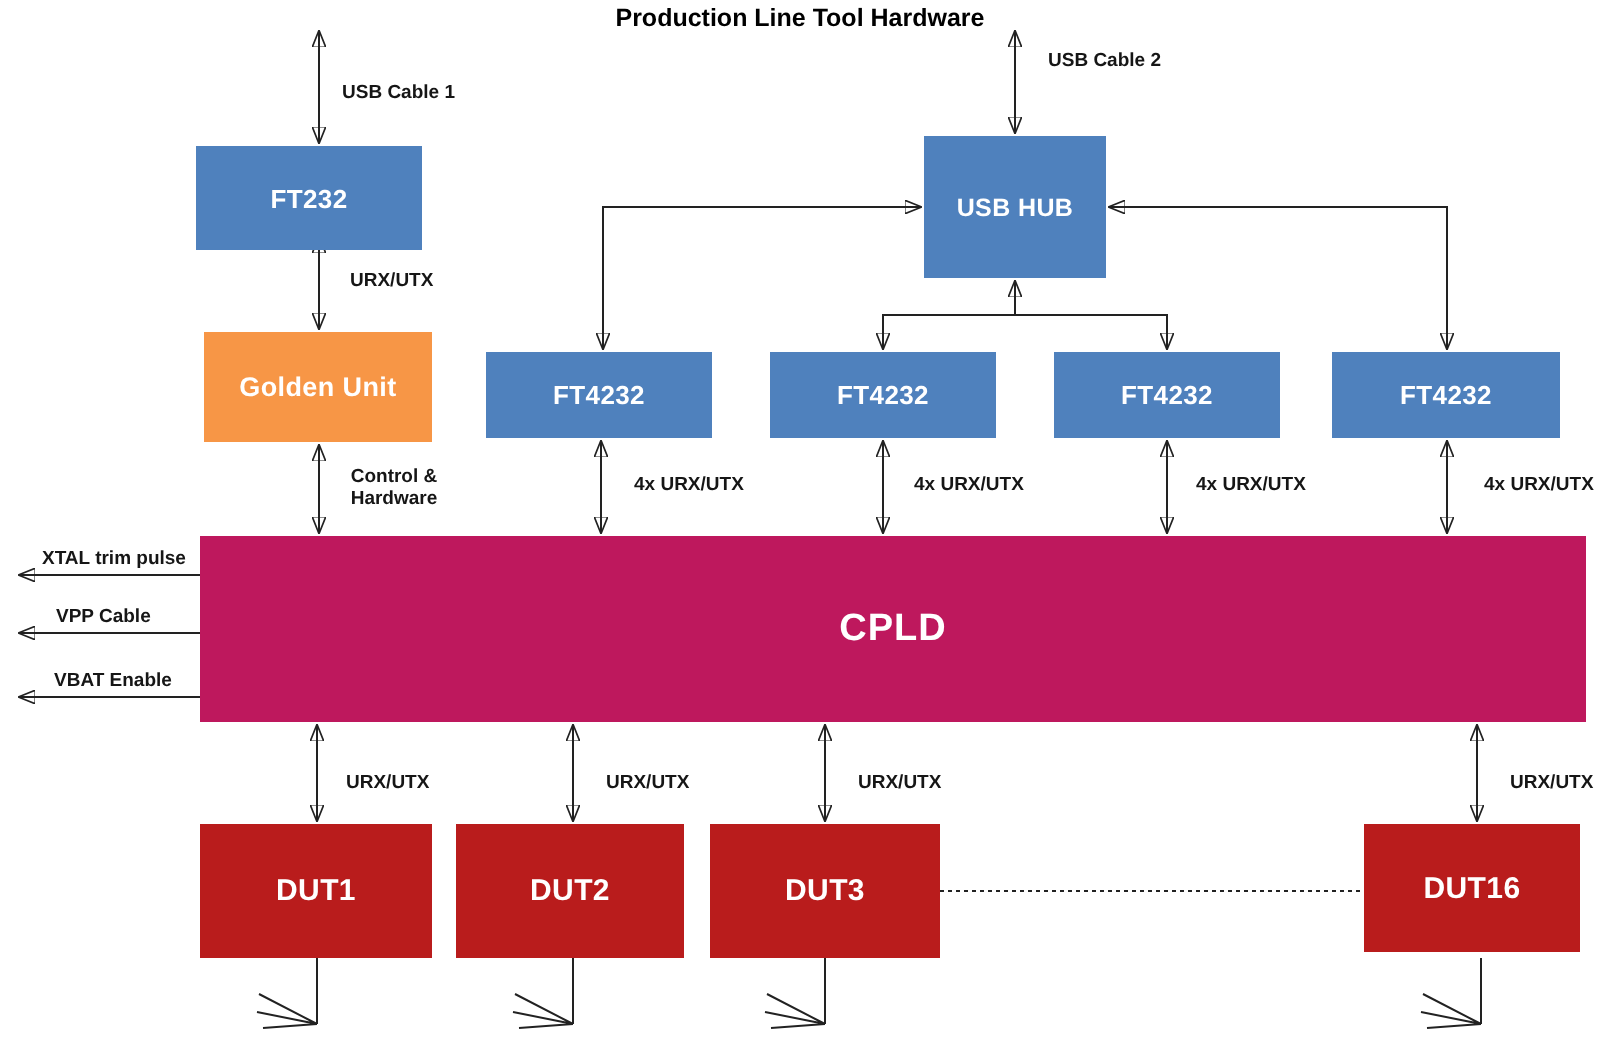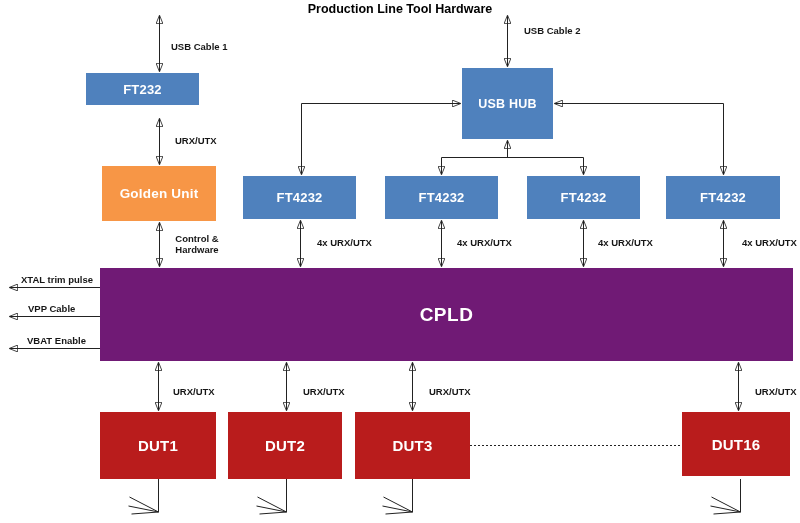--- a/index.html
+++ b/index.html
@@ -10,21 +10,21 @@
   .title{
     position:absolute;top:2px;left:0;width:800px;text-align:center;
     font-size:12.5px;font-weight:bold;color:#000;
   }
   .box{
     position:absolute;display:flex;align-items:center;justify-content:center;
     color:#ffffff;font-weight:bold;letter-spacing:.2px;
   }
   .blue{background:#4f81bd;}
   .orange{background:#f79646;}
-  .red{background:#701a75;}
+  .red{background:#be185d;}
   .purple{background:#b91c1c;}
   .lbl{
     position:absolute;font-size:9.5px;font-weight:bold;color:#161616;white-space:nowrap;
     line-height:11px;
   }
   .lbl-center{text-align:center;}
   svg.wires{position:absolute;left:0;top:0;width:800px;height:523px;}
   svg.wires path{stroke:#222222;stroke-width:1;fill:none;}
   svg.wires path.dotted{stroke-dasharray:2 2;}
 </style>
@@ -91,21 +91,21 @@
     <g>
       <path transform="translate(412.5,479)" d="M0,0 L0,33 M0,33 L-29,18 M0,33 L-30,27 M0,33 L-27,35"></path>
     </g>
     <g>
       <path transform="translate(740.5,479)" d="M0,0 L0,33 M0,33 L-29,18 M0,33 L-30,27 M0,33 L-27,35"></path>
     </g>
   </svg>
 
   <div class="title">Production Line Tool Hardware</div>
 
-  <div class="box blue" style="left:86px;top:73px;width:113px;height:32px;font-size:13px;">
+  <div class="box blue" style="left:98px;top:73px;width:113px;height:52px;font-size:13px;">
     <span>FT232</span>
   </div>
 
   <div class="box blue" style="left:462px;top:68px;width:91px;height:71px;font-size:12.5px;">
     <span>USB HUB</span>
   </div>
 
   <div class="box orange" style="left:102px;top:166px;width:114px;height:55px;font-size:13.5px;">
     <span>Golden Unit</span>
   </div>

